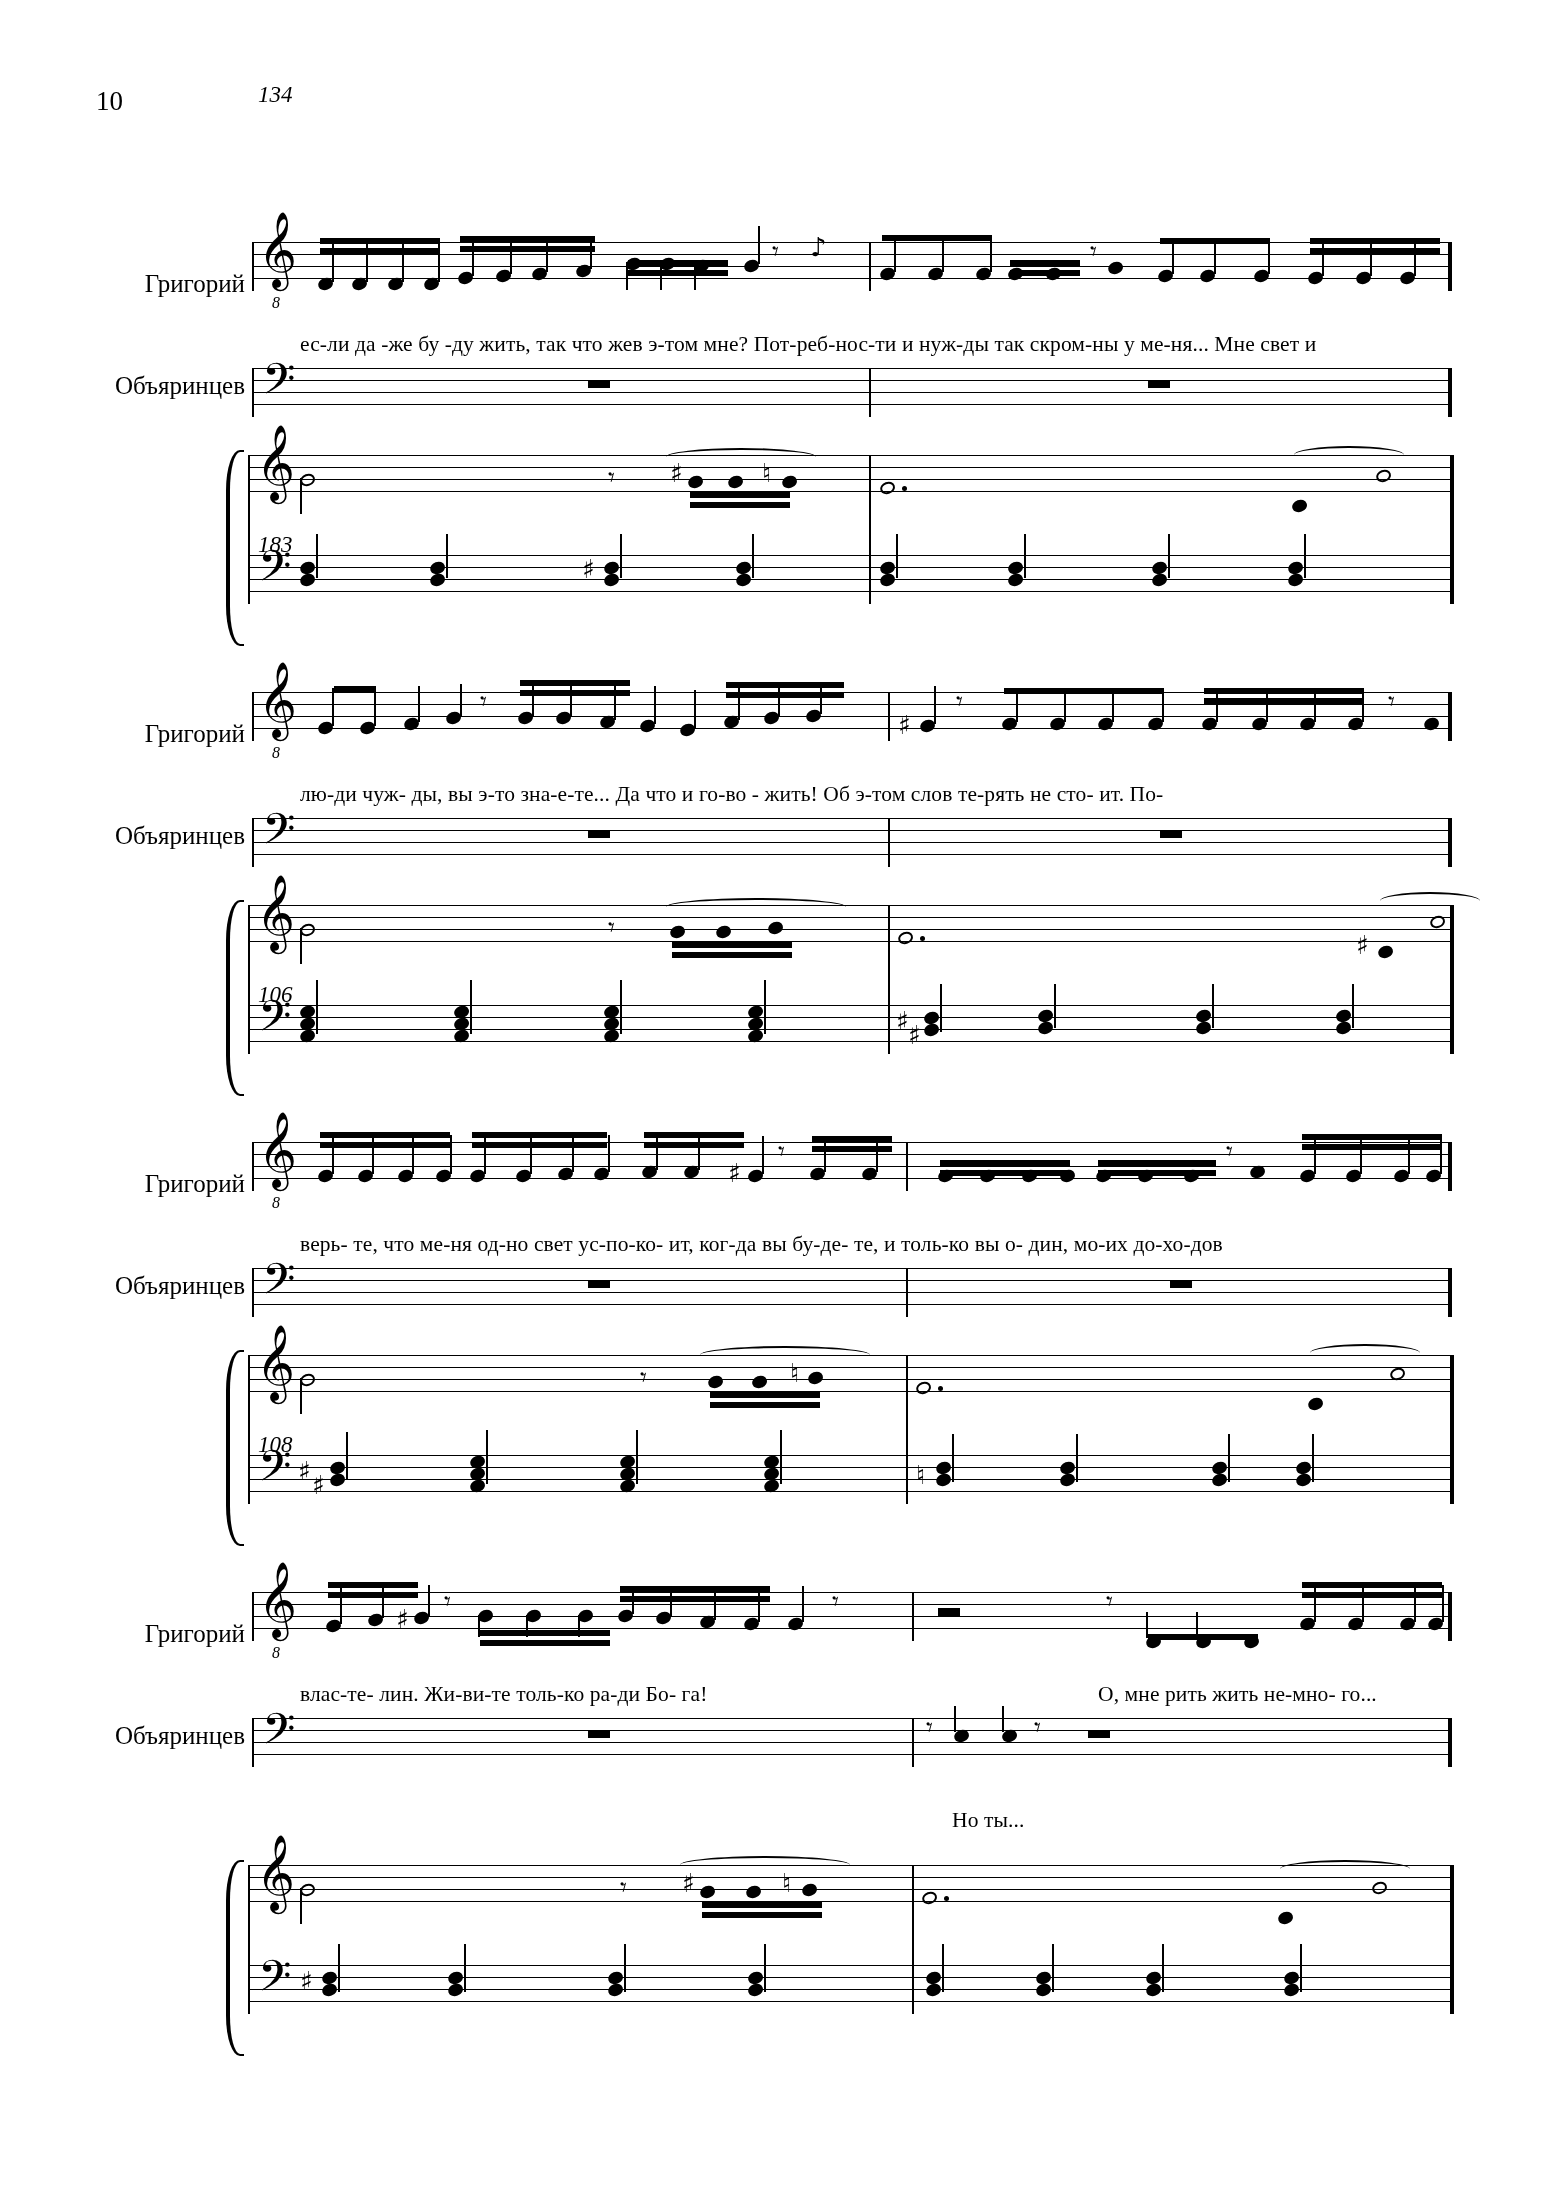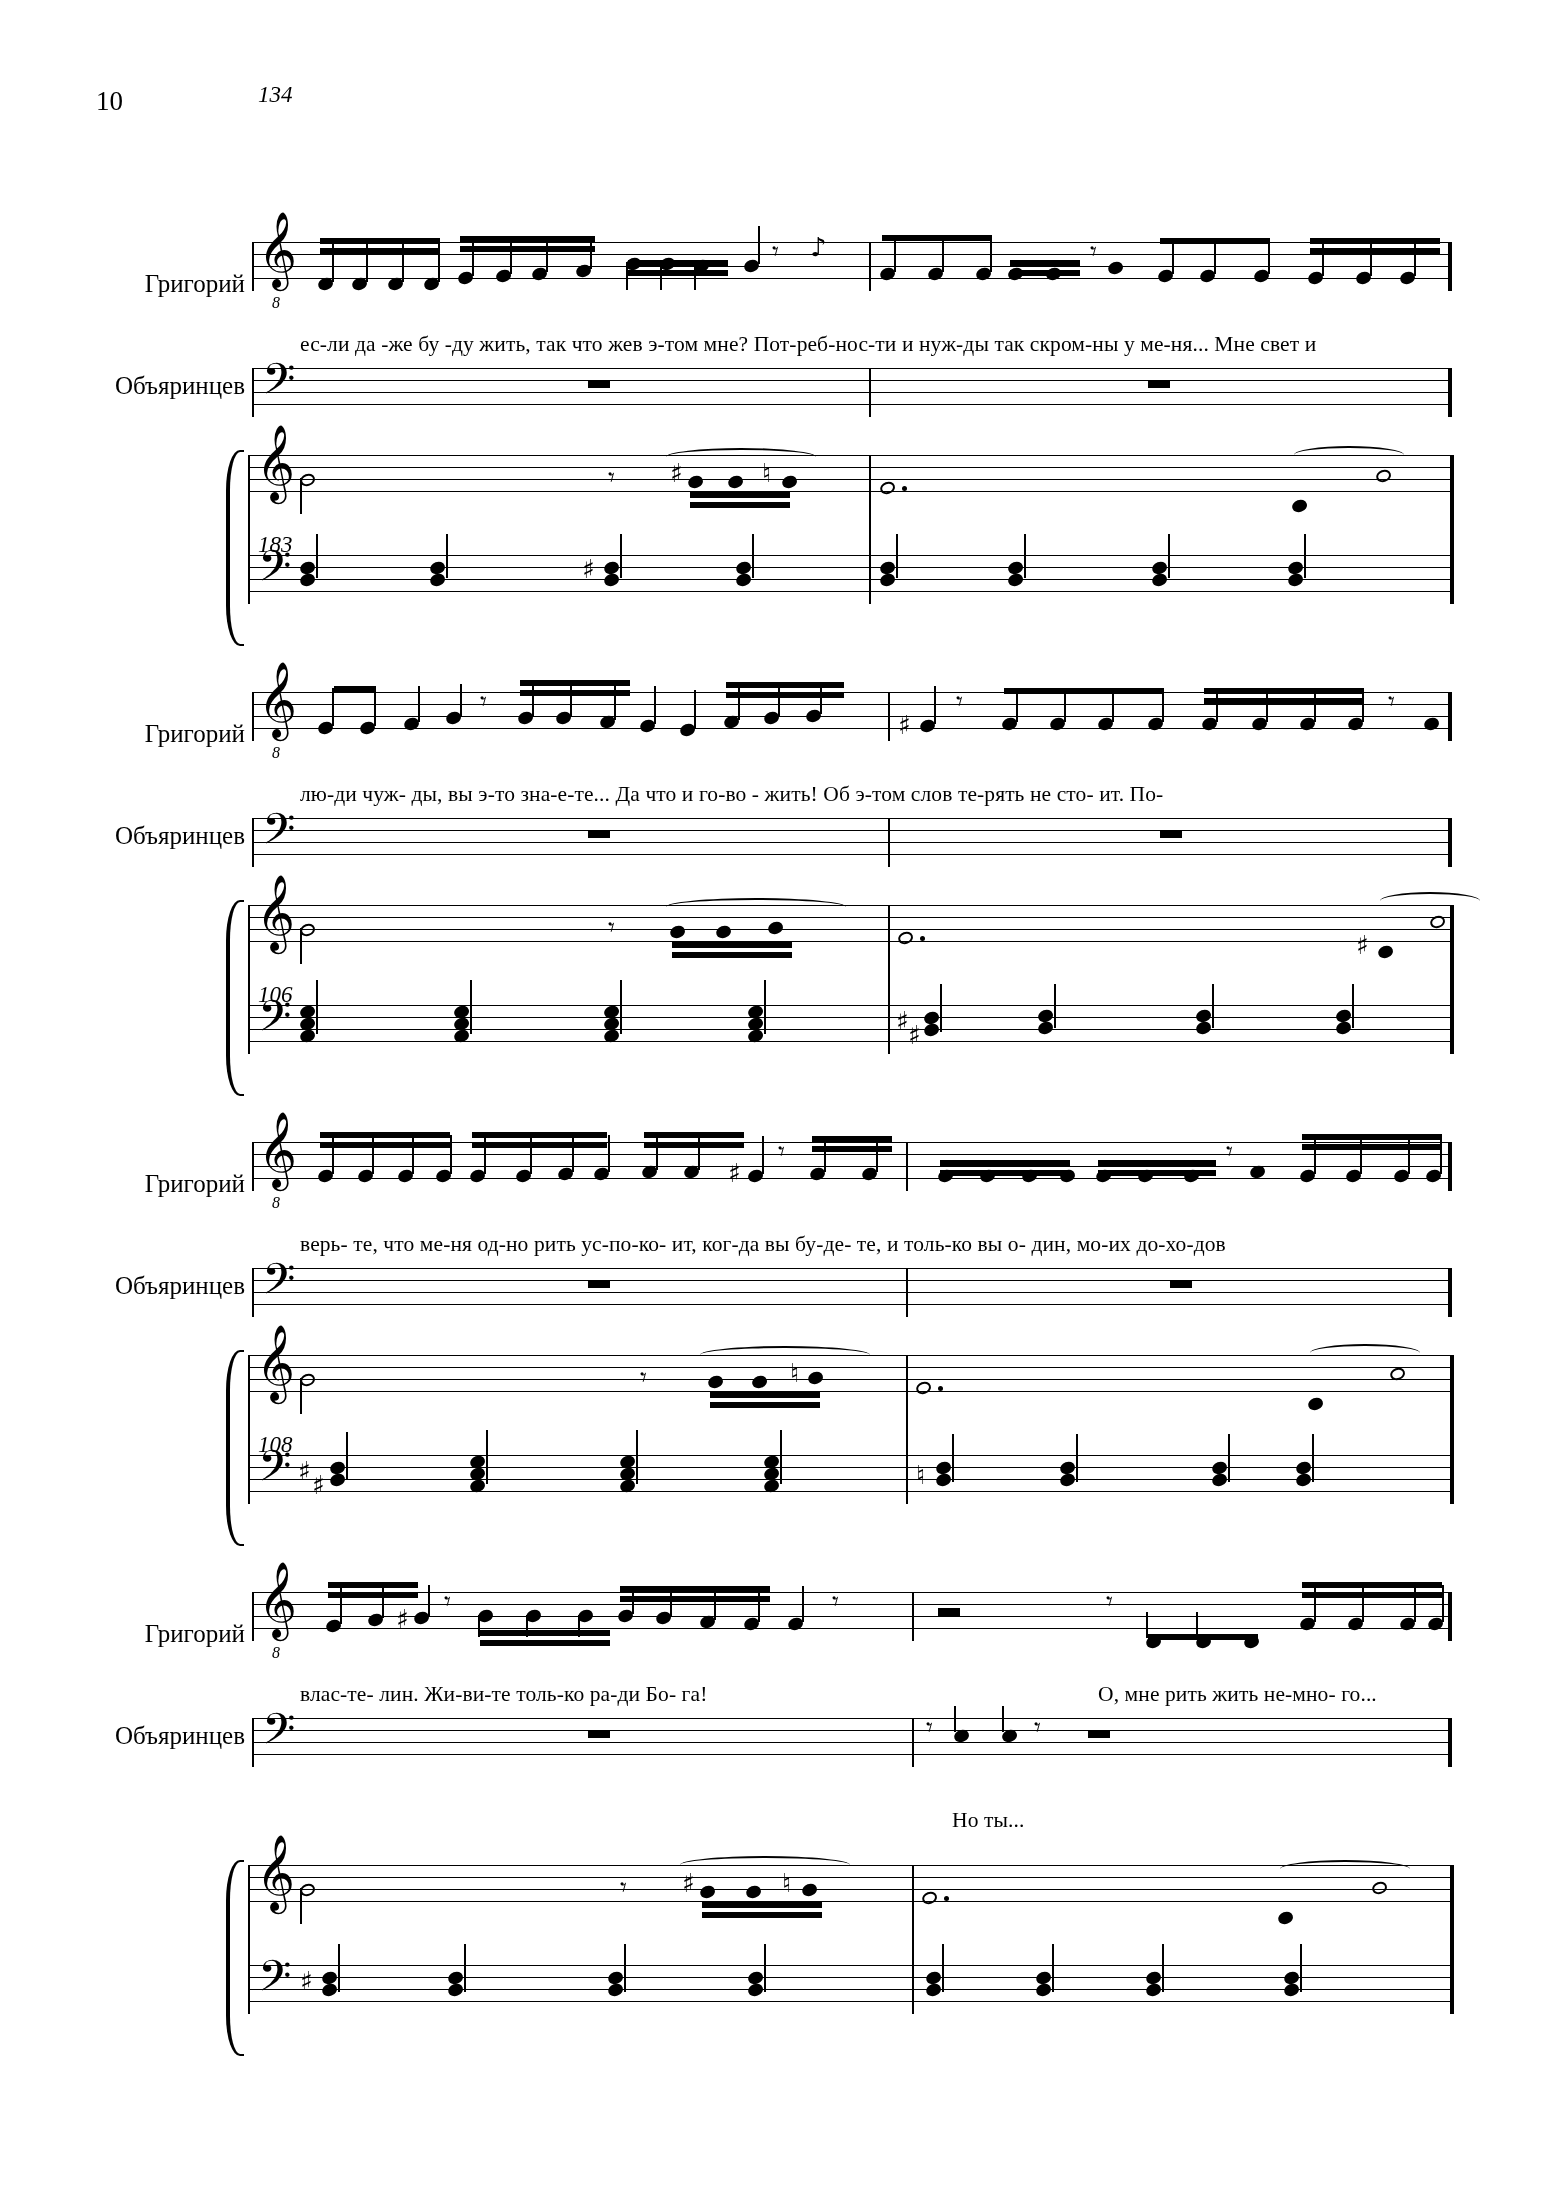--- a/index.html
+++ b/index.html
@@ -523,21 +523,21 @@
     <div class="beam" style="left:1302px; top:134px; width:140px;"></div>
     <div class="note" style="left:1300px; top:160px;"></div>
     <div class="stem" style="left:1314px; top:127px; height:37px;"></div>
     <div class="note" style="left:1346px; top:160px;"></div>
     <div class="stem" style="left:1360px; top:127px; height:37px;"></div>
     <div class="note" style="left:1394px; top:160px;"></div>
     <div class="stem" style="left:1408px; top:127px; height:37px;"></div>
     <div class="note" style="left:1426px; top:160px;"></div>
     <div class="stem" style="left:1440px; top:127px; height:37px;"></div>
 
-    <div class="lyric" style="left:300px; top:222px;">верь- те, что ме-ня од-но рить  ус-по-ко- ит,  ког-да вы     бу-де- те, и толь-ко вы о- дин,  мо-их до-хо-дов</div>
+    <div class="lyric" style="left:300px; top:222px;">верь- те, что ме-ня од-но свет  ус-по-ко- ит,  ког-да вы     бу-де- те, и толь-ко вы о- дин,  мо-их до-хо-дов</div>
 
     <div class="part-label" style="left:90px; top:262px; width:155px;">Объяринцев</div>
     <div class="staff" style="left:252px; top:258px; width:1200px;"></div>
     <div class="barline" style="left:252px; top:258px; height:49px;"></div>
     <div class="barline" style="left:906px; top:258px; height:49px;"></div>
     <div class="barline thick" style="left:1448px; top:258px; height:49px;"></div>
     <div class="clef bass" style="left:262px; top:248px;">𝄢</div>
     <div class="rest-whole" style="left:588px; top:270px;"></div>
     <div class="rest-whole" style="left:1170px; top:270px;"></div>
 

